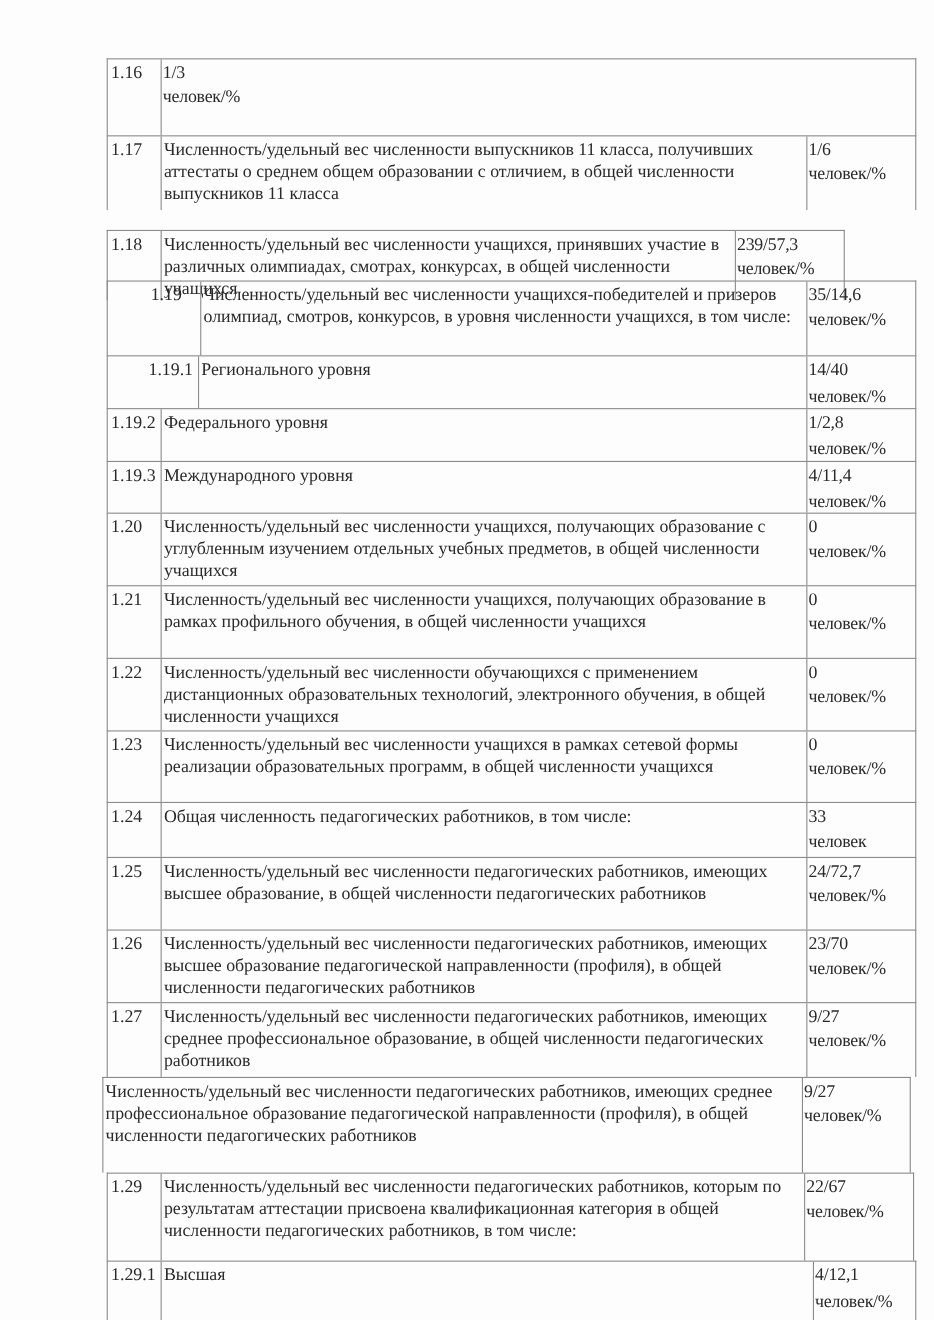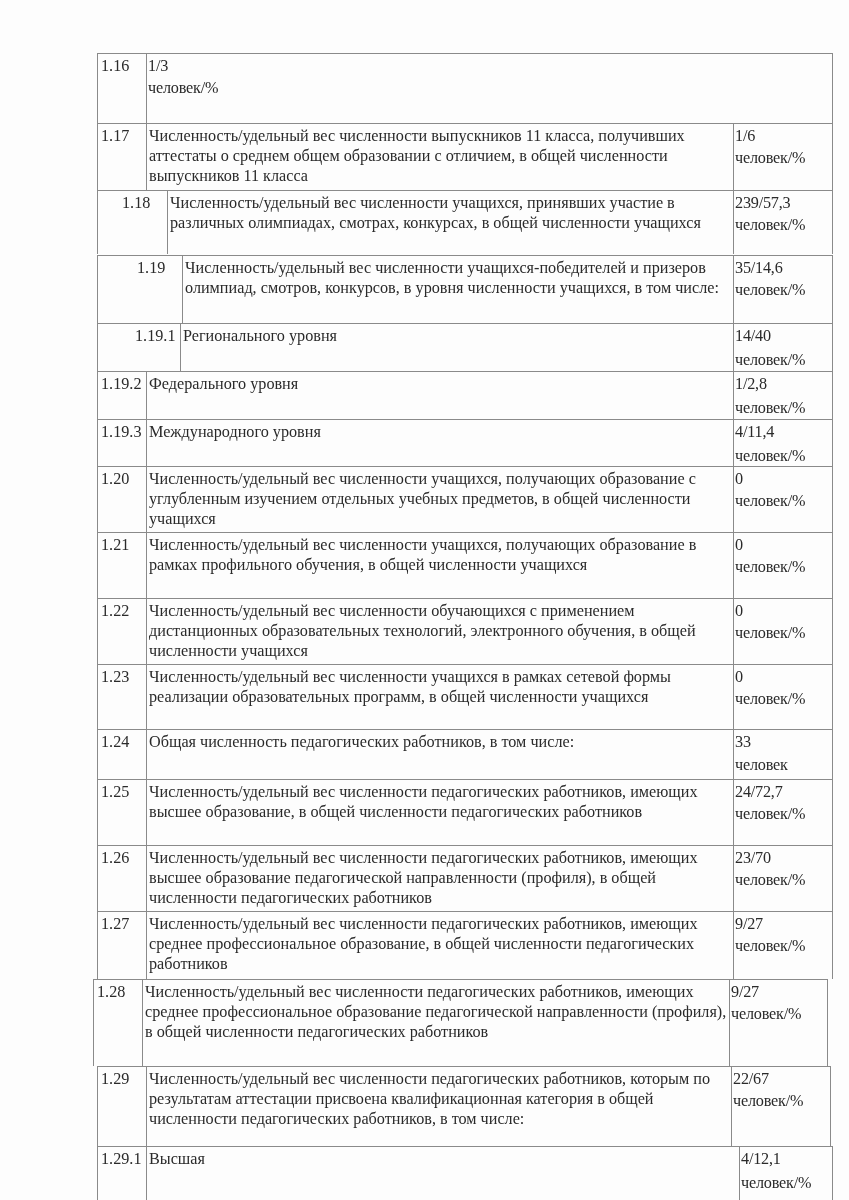--- a/index.html
+++ b/index.html
@@ -67,21 +67,21 @@
         </div>
       </div>
       <div class="row" style="top: 123px; left: 97px; width: 736px; height: 68px;">
         <div class="cell code" style="width: 49px;">1.17</div>
         <div class="cell desc">Численность/удельный вес численности выпускников 11 класса, получивших аттестаты о среднем общем образовании с отличием, в общей численности выпускников 11 класса</div>
         <div class="cell val" style="width: 98px;">
           <span>1/6</span>
           <span style="margin-top: 2px;">человек/%</span>
         </div>
       </div>
-      <div class="row" style="top: 190px; left: 97px; width: 736px; height: 64px; padding-left: 21px;">
+      <div class="row" style="top: 209px; left: 97px; width: 671px; height: 64px;">
         <div class="cell code" style="width: 49px;">1.18</div>
         <div class="cell desc">Численность/удельный вес численности учащихся, принявших участие в различных олимпиадах, смотрах, конкурсах, в общей численности учащихся</div>
         <div class="cell val" style="width: 98px;">
           <span>239/57,3</span>
           <span style="margin-top: 2px;">человек/%</span>
         </div>
       </div>
       <div class="row" style="top: 255px; left: 97px; width: 736px; height: 68px; padding-left: 36px;">
         <div class="cell code" style="width: 49px;">1.19</div>
         <div class="cell desc">Численность/удельный вес численности учащихся-победителей и призеров олимпиад, смотров, конкурсов, в уровня численности учащихся, в том числе:</div>
@@ -172,21 +172,20 @@
       </div>
       <div class="row" style="top: 911px; left: 97px; width: 736px; height: 68px;">
         <div class="cell code" style="width: 49px;">1.27</div>
         <div class="cell desc">Численность/удельный вес численности педагогических работников, имеющих среднее профессиональное образование, в общей численности педагогических работников</div>
         <div class="cell val" style="width: 98px;">
           <span>9/27</span>
           <span style="margin-top: 2px;">человек/%</span>
         </div>
       </div>
       <div class="row" style="top: 979px; left: 93px; width: 735px; height: 87px;">
-        <div class="cell code" style="width: 49px;">1.28</div>
         <div class="cell desc">Численность/удельный вес численности педагогических работников, имеющих среднее профессиональное образование педагогической направленности (профиля), в общей численности педагогических работников</div>
         <div class="cell val" style="width: 97px;">
           <span>9/27</span>
           <span style="margin-top: 2px;">человек/%</span>
         </div>
       </div>
       <div class="row" style="top: 1066px; left: 97px; width: 734px; height: 80px;">
         <div class="cell code" style="width: 49px;">1.29</div>
         <div class="cell desc">Численность/удельный вес численности педагогических работников, которым по результатам аттестации присвоена квалификационная категория в общей численности педагогических работников, в том числе:</div>
         <div class="cell val" style="width: 98px;">

